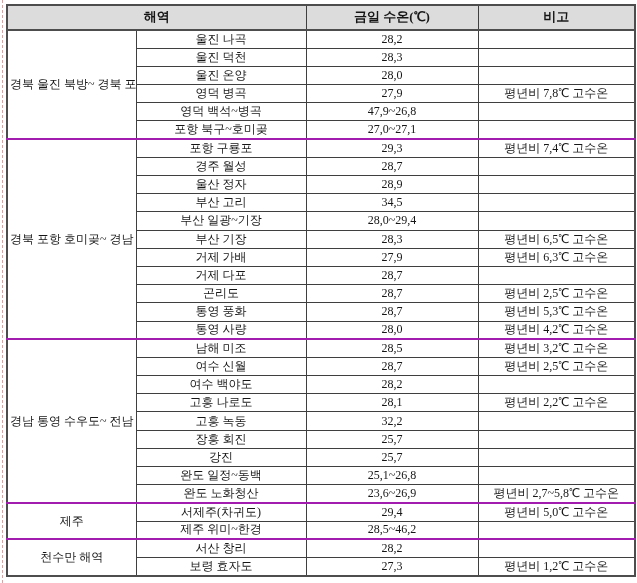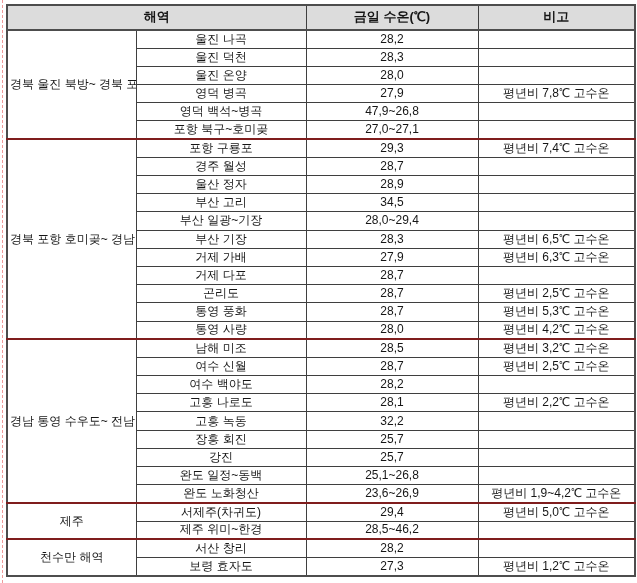--- a/index.html
+++ b/index.html
@@ -2,21 +2,21 @@
 <html><head>
 <meta charset="utf-8">
 <style>
   html, body { margin: 0; padding: 0; background: #ffffff; }
   .screen {
     position: relative;
     width: 637px;
     height: 583px;
     background: #ffffff;
     overflow: hidden;
-    font-family: Liberation Sans, sans-serif;
+    font-family: Liberation Serif, serif;
   }
   .pagebreak-line {
     position: absolute;
     left: 2px;
     top: 0;
     height: 583px;
     width: 0;
     border-left: 1px dashed #ef9a9a;
   }
   .tbl-wrap {
@@ -43,21 +43,21 @@
     line-height: 1.25;
   }
   table.report thead th {
     background: #dcdcdc;
     font-weight: bold;
     font-size: 13px;
     height: 23px;
     border-bottom: 2px solid #4d4d4d;
   }
   table.report tbody tr { height: 18px; }
-  tr.g-start > td { border-top: 2px solid #7f1d1d; }
+  tr.g-start > td { border-top: 2px solid #a21caf; }
   td.area-cell {
     white-space: pre-line;
     line-height: 1.55;
     font-size: 12.5px;
   }
 </style>
 </head>
 <body>
 
 <div class="screen">
@@ -210,21 +210,21 @@
           <td></td>
         </tr>
         <tr>
           <td>완도 일정~동백</td>
           <td>25,1~26,8</td>
           <td></td>
         </tr>
         <tr>
           <td>완도 노화청산</td>
           <td>23,6~26,9</td>
-          <td>평년비 1,9~4,2℃ 고수온</td>
+          <td>평년비 2,7~5,8℃ 고수온</td>
         </tr>
 
         <tr class="g-start">
           <td class="area-cell" rowspan="2">제주</td>
           <td>서제주(차귀도)</td>
           <td>29,4</td>
           <td>평년비 5,0℃ 고수온</td>
         </tr>
         <tr>
           <td>제주 위미~한경</td>

